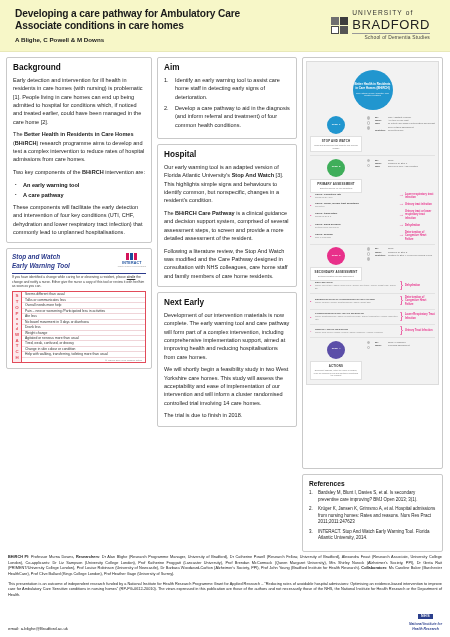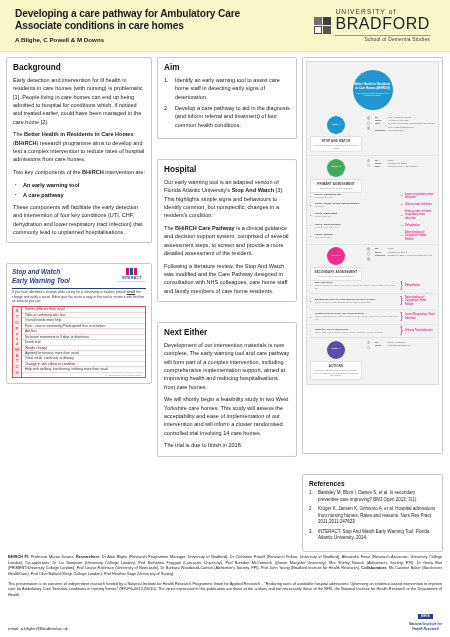--- a/index.html
+++ b/index.html
@@ -30,33 +30,33 @@
   }
   .uni-logo { display: flex; align-items: center; gap: 4px; padding-right: 4px; }
   .uni-mark { display: grid; grid-template-columns: 8px 8px; grid-template-rows: 8px 8px; gap: 1.5px; }
   .uni-mark i { display:block; background: #4a4a4a; }
   .uni-mark i:nth-child(1){ background:#6f6f6f; }
   .uni-mark i:nth-child(2){ background:#3d3d3d; }
   .uni-mark i:nth-child(3){ background:#8a8a8a; border:1px solid #4a4a4a; background:#fff; }
   .uni-mark i:nth-child(4){ background:#555; }
   .uni-words { line-height: 1; }
   .uni-top { font-size: 6.6px; letter-spacing: 1.1px; color: #333; }
-  .uni-bottom { font-size: 16px; letter-spacing: 0.6px; color: #222; margin-top:1px; }
+  .uni-bottom { font-size: 13px; letter-spacing: 0.6px; color: #222; margin-top:1px; }
   .uni-sub {
     font-size: 4.9px; color: #444; letter-spacing: 0.2px;
     border-top: 0.6px solid #999; margin-top: 2.5px; padding-top: 2px; text-align: right;
   }
 
   
   .columns {
     display: flex; gap: 5px;
     padding: 5px 6px 0 6px;
     height: 500px;
   }
-  .col { display: flex; flex-direction: column; gap: 20px; }
+  .col { display: flex; flex-direction: column; gap: 5px; }
   .col1 { width: 146px; }
   .col2 { width: 140px; }
   .col3 { width: 141px; }
 
   .card {
     background: #fff;
     border: 0.8px solid #c9c9c9;
     border-radius: 2px;
     padding: 5px 6px 6px 6px;
   }
@@ -306,21 +306,21 @@
       </div>
 
       <div class="card">
         <h2>Hospital</h2>
         <p><span>Our early warning tool is an adapted version of Florida Atlantic University's </span><b>Stop And Watch</b><span> [3]. This highlights simple signs and behaviours to identify common, but nonspecific, changes in a resident's condition.</span></p>
         <p><span>The </span><b>BHiRCH Care Pathway</b><span> is a clinical guidance and decision support system, comprised of several assessment steps, to screen and provide a more detailed assessment of the resident.</span></p>
         <p>Following a literature review, the Stop And Watch was modified and the Care Pathway designed in consultation with NHS colleagues, care home staff and family members of care home residents.</p>
       </div>
 
       <div class="card">
-        <h2>Next Either</h2>
+        <h2>Next Early</h2>
         <p>Development of our intervention materials is now complete. The early warning tool and care pathway will form part of a complex intervention, including comprehensive implementation support, aimed at improving health and reducing hospitalisations from care homes.</p>
         <p>We will shortly begin a feasibility study in two West Yorkshire care homes. This study will assess the acceptability and ease of implementation of our intervention and will inform a cluster randomised controlled trial involving 14 care homes.</p>
         <p>The trial is due to finish in 2018.</p>
       </div>
 
     </div>
 
     <div class="col col3">
 
       <div class="card pathway-card">

